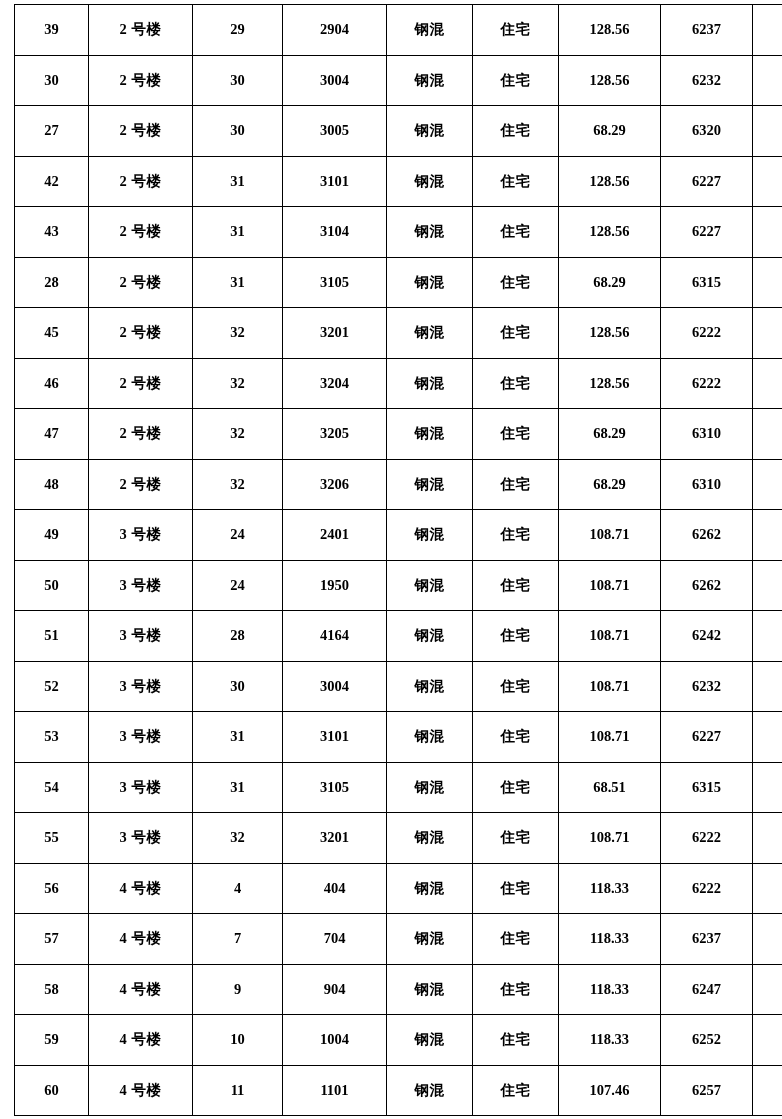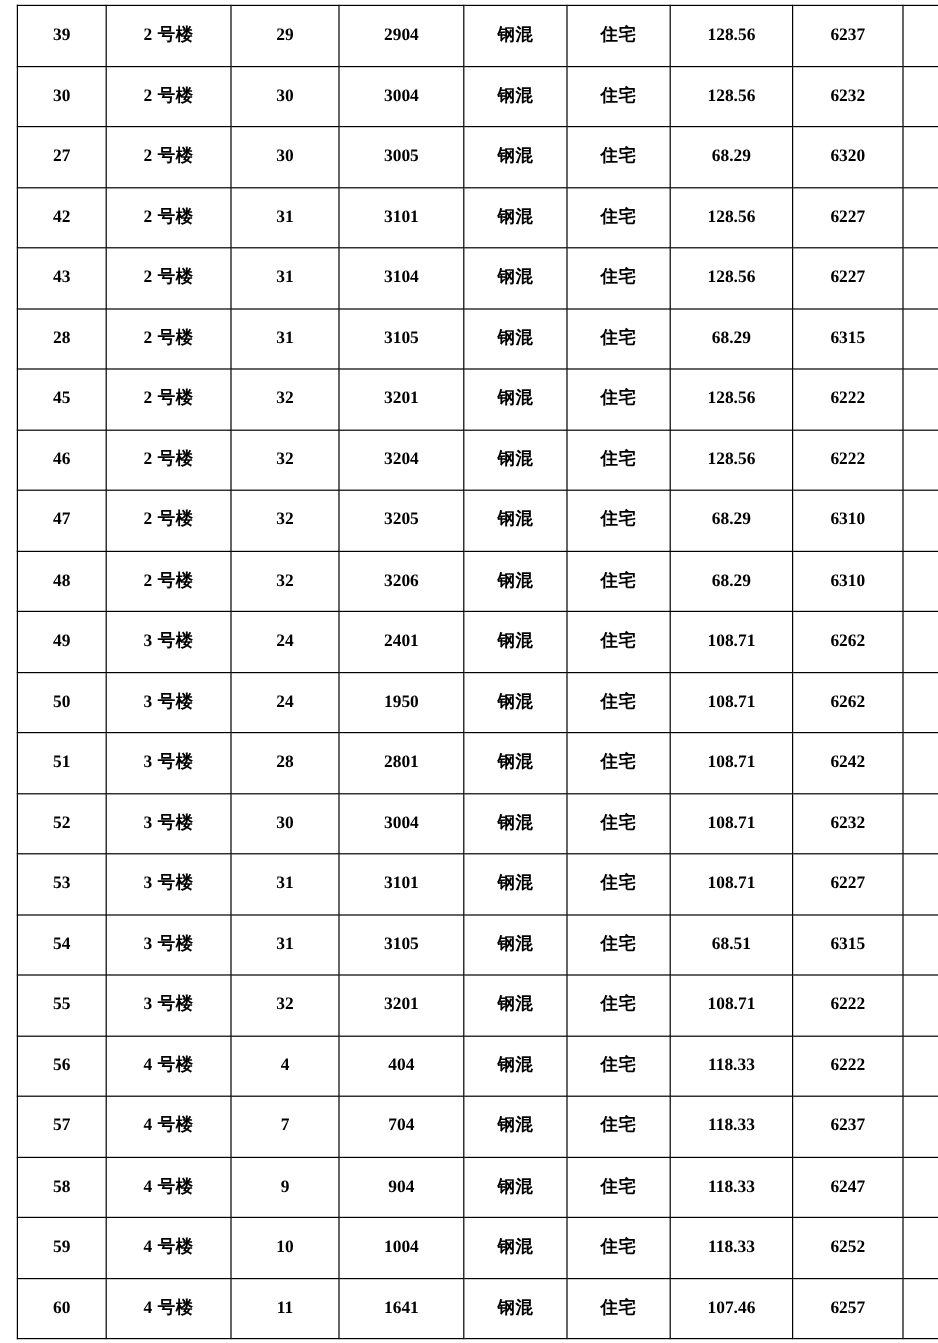--- a/index.html
+++ b/index.html
@@ -202,21 +202,21 @@
           <td class="cn">钢混</td>
           <td class="cn">住宅</td>
           <td class="num">108.71</td>
           <td class="num">6262</td>
           <td class="num">5</td>
         </tr>
         <tr>
           <td class="num">51</td>
           <td class="cn">3 号楼</td>
           <td class="num">28</td>
-          <td class="num">2801</td>
+          <td class="num">4164</td>
           <td class="cn">钢混</td>
           <td class="cn">住宅</td>
           <td class="num">108.71</td>
           <td class="num">6242</td>
           <td class="num">5</td>
         </tr>
         <tr>
           <td class="num">52</td>
           <td class="cn">3 号楼</td>
           <td class="num">30</td>
@@ -301,21 +301,21 @@
           <td class="cn">钢混</td>
           <td class="cn">住宅</td>
           <td class="num">118.33</td>
           <td class="num">6252</td>
           <td class="num">5</td>
         </tr>
         <tr>
           <td class="num">60</td>
           <td class="cn">4 号楼</td>
           <td class="num">11</td>
-          <td class="num">1641</td>
+          <td class="num">1101</td>
           <td class="cn">钢混</td>
           <td class="cn">住宅</td>
           <td class="num">107.46</td>
           <td class="num">6257</td>
           <td class="num">5</td>
         </tr>
       </tbody>
   </table>
 </div>
 

